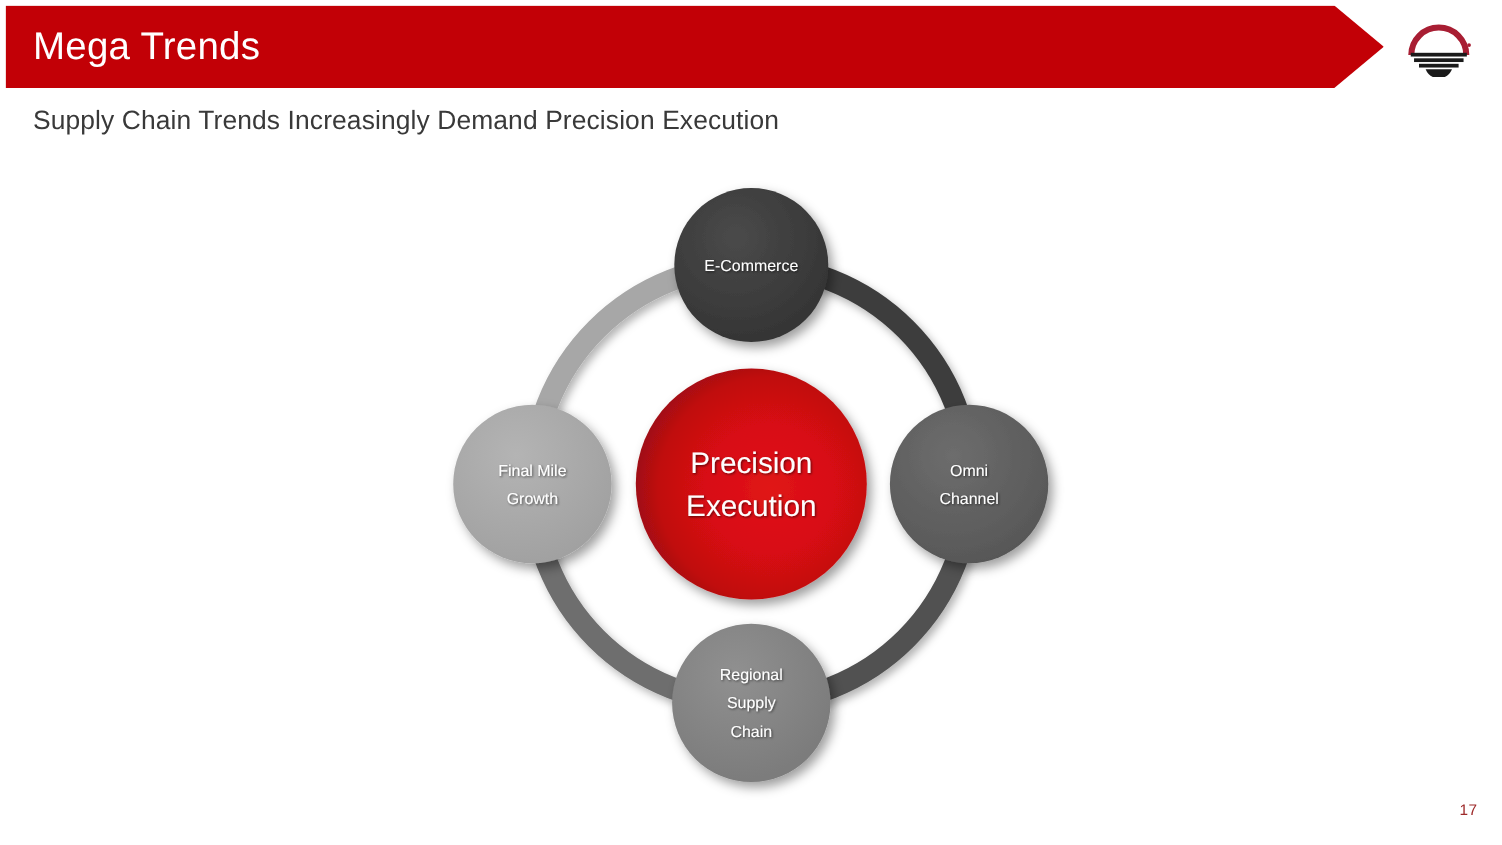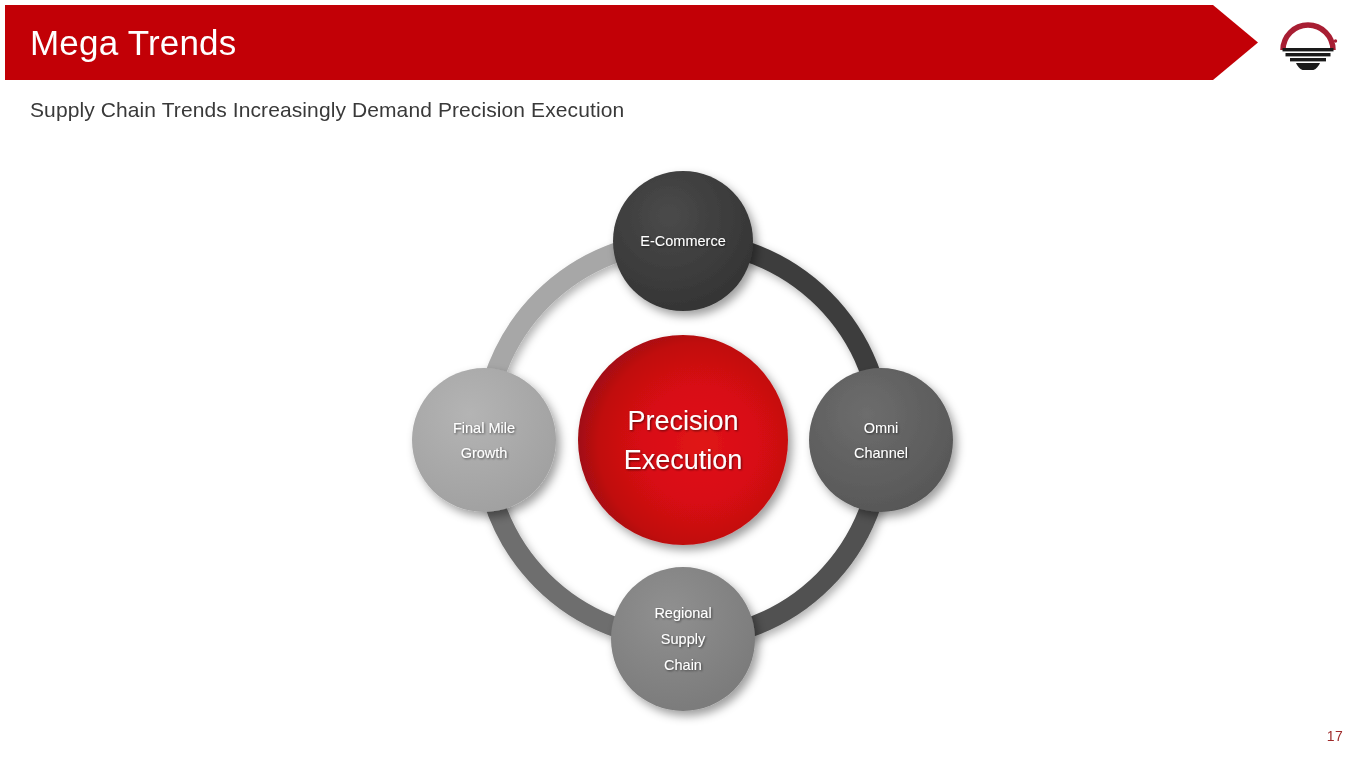--- a/index.html
+++ b/index.html
@@ -52,21 +52,21 @@
     top: 12px;
     width: 72px;
     height: 58px;
   }
 
   
   #slide-subtitle {
     position: absolute;
     left: 30px;
     top: 95px;
-    font-size: 21px;
+    font-size: 24px;
     line-height: 30px;
     color: #393939;
     white-space: nowrap;
     letter-spacing: 0.1px;
   }
 
   
   #cycle-diagram {
     position: absolute;
     left: 383px;

